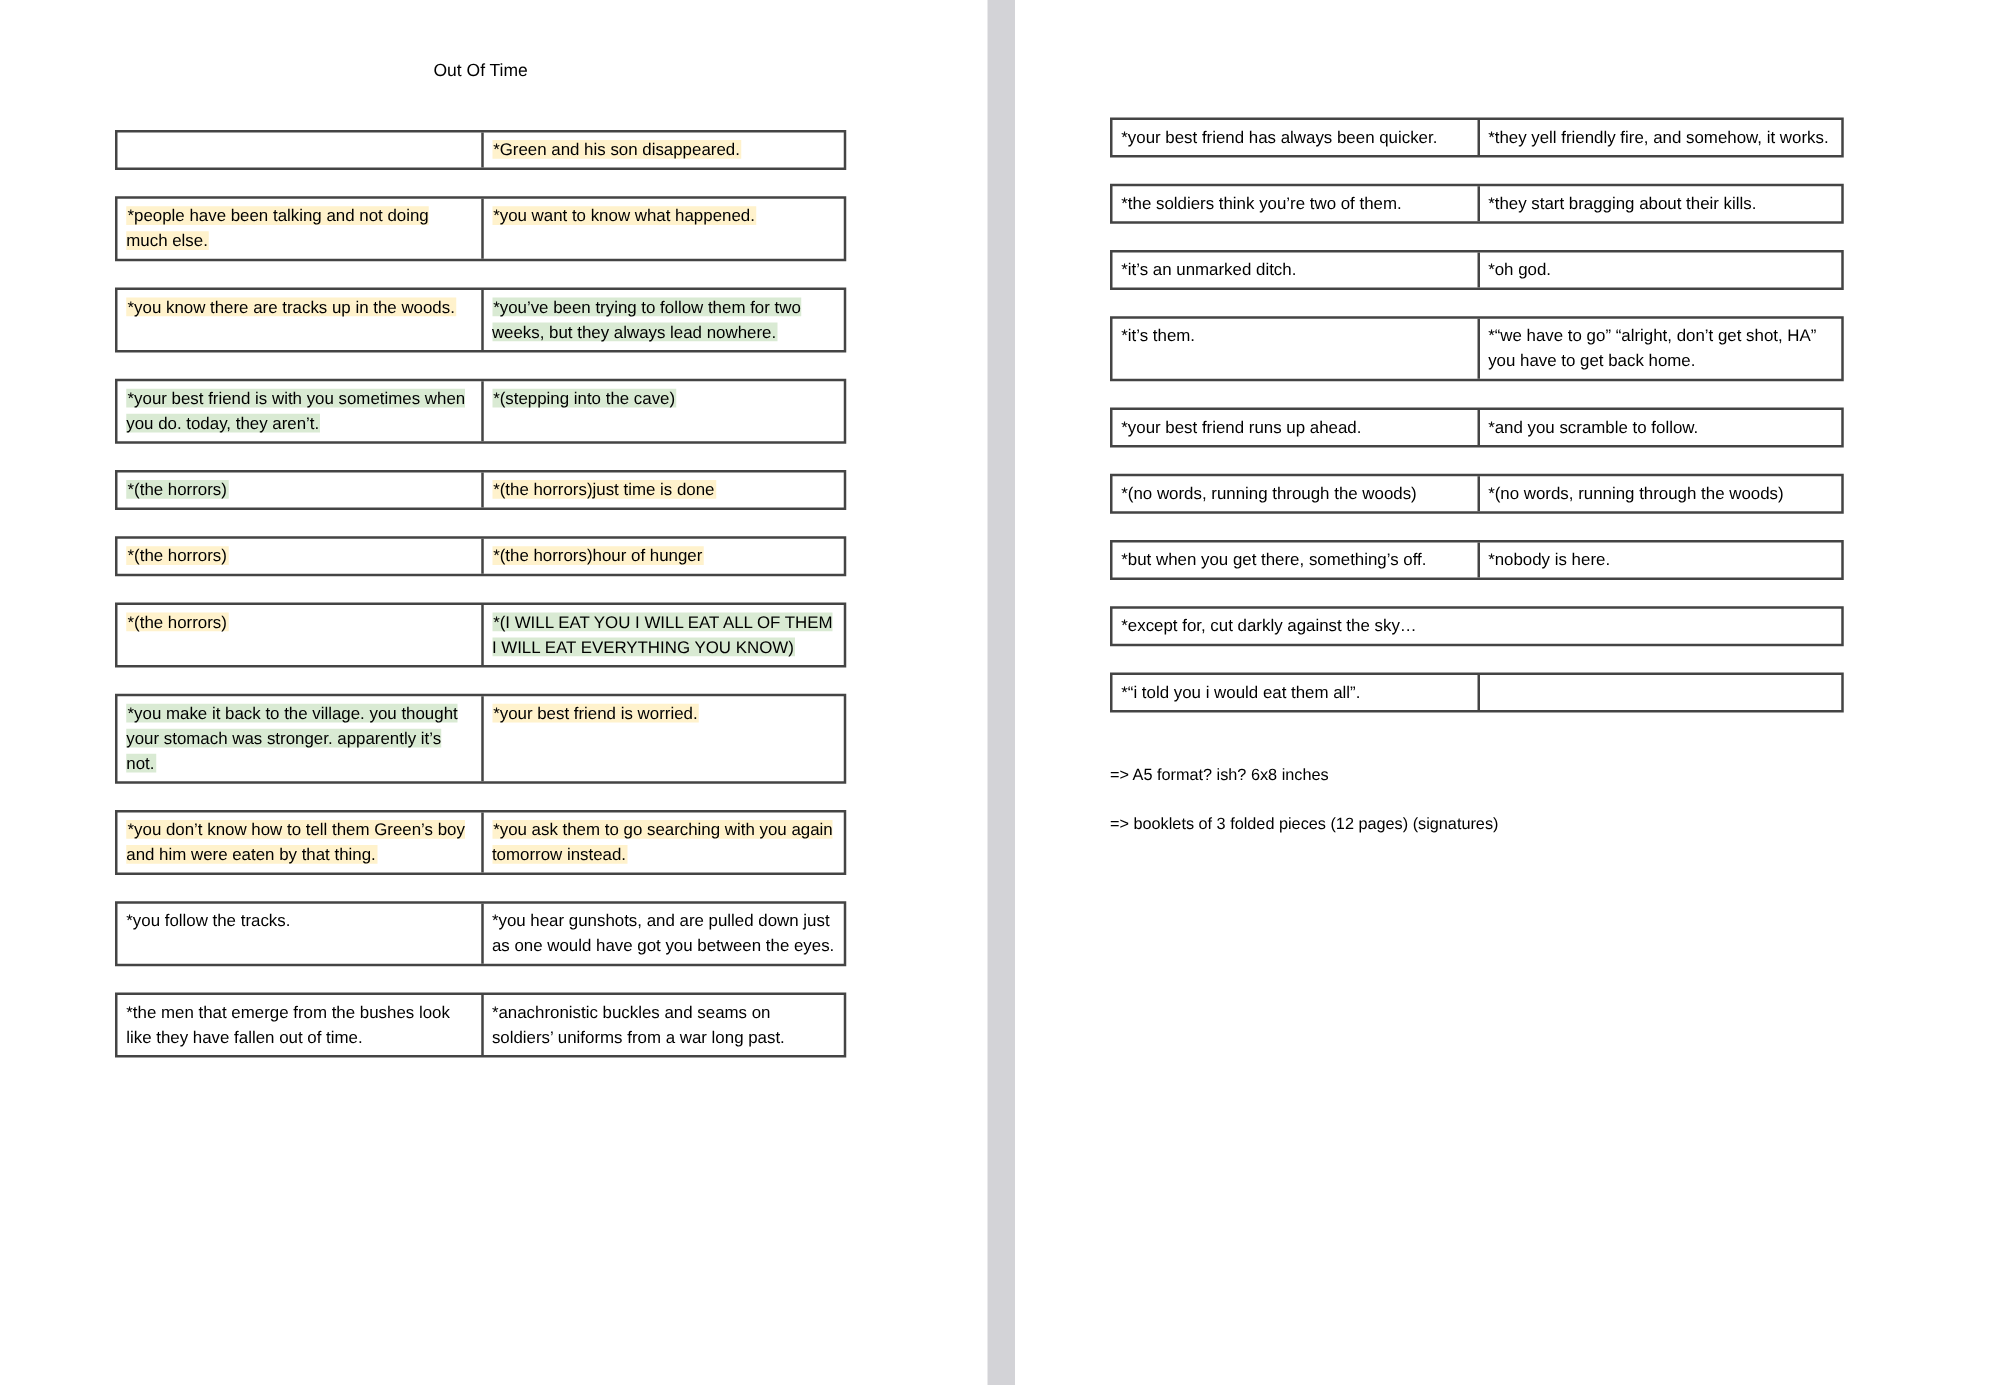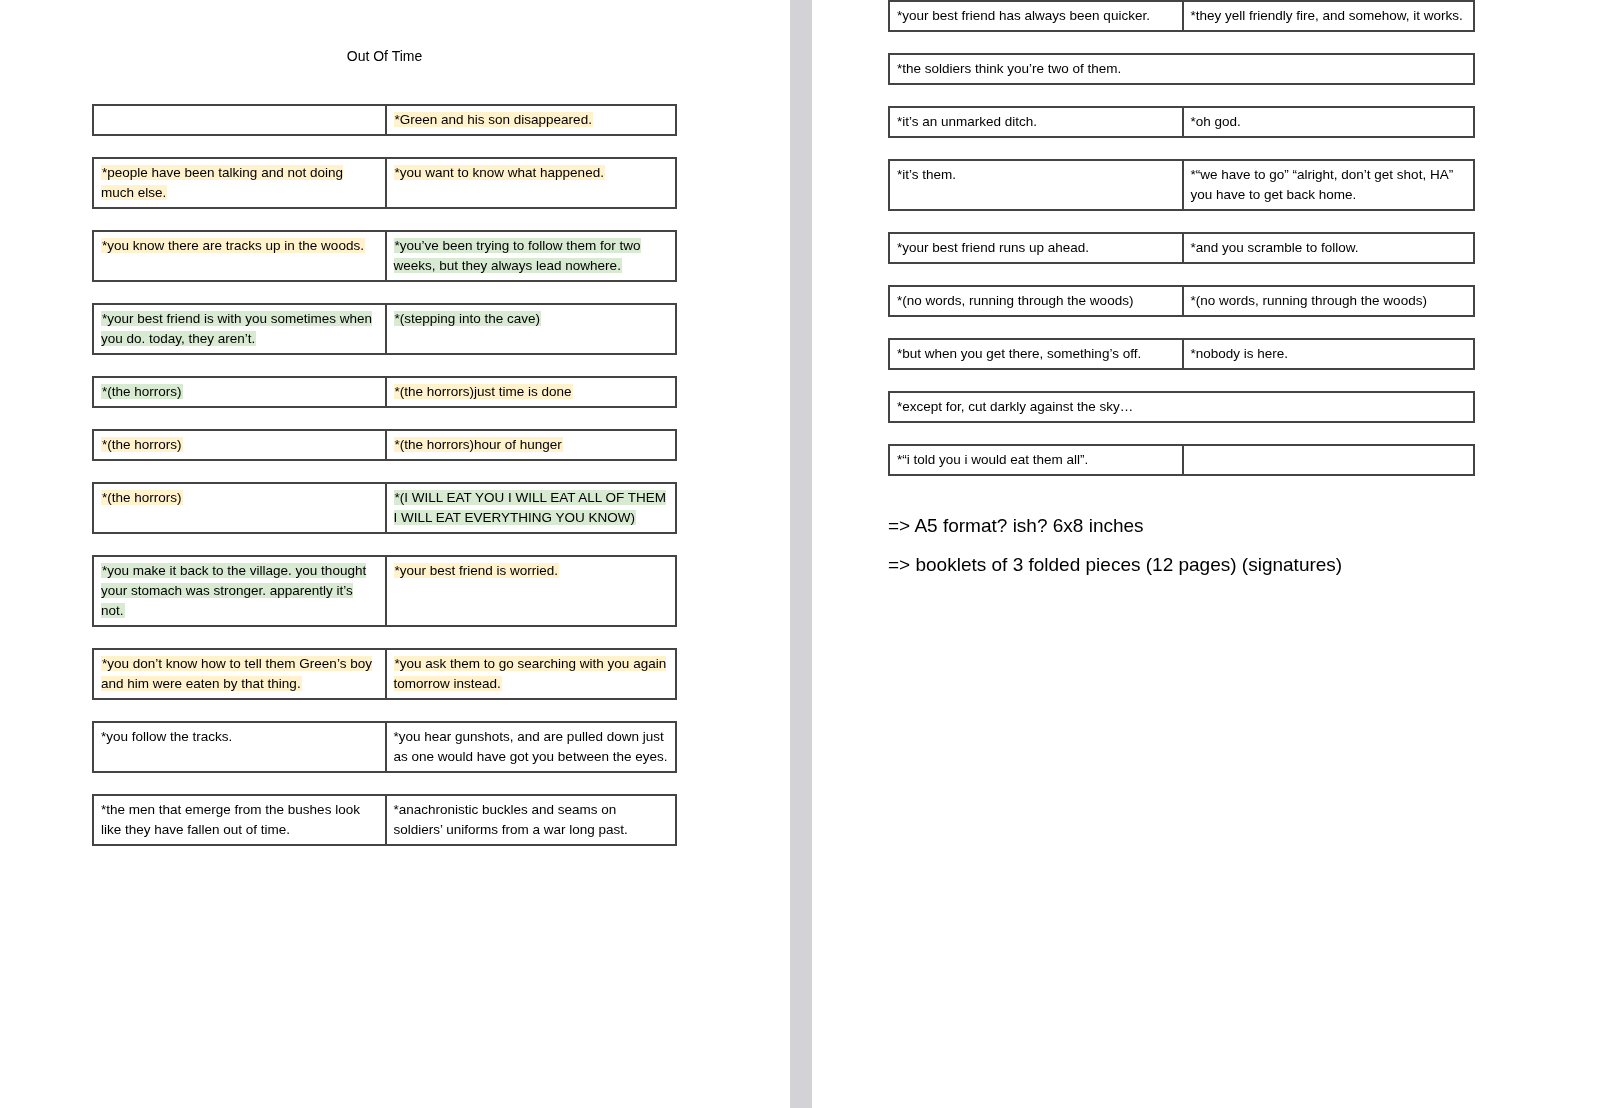--- a/index.html
+++ b/index.html
@@ -33,38 +33,38 @@
   }
   .page-left  { left: 92px;  width: 585px; }
   .page-right { left: 888px; width: 587px; }
   .doc-title {
     margin-top: 46px;
     text-align: center;
     font-size: 14px;
     line-height: 20px;
   }
   .rows-left  { margin-top: 38px; }
-  .rows-right { }
+  .rows-right { margin-top: 94px; }
   .row {
     display: flex;
     border: 2px solid var(--border);
     margin-bottom: 21px;
     background: #ffffff;
   }
   .cell {
     width: 50%;
     padding: 4px 7px;
     font-size: 13.5px;
     line-height: 20px;
     min-height: 28px;
   }
   .cell + .cell { border-left: 2px solid var(--border); }
   .hl-yellow { background: var(--yellow); padding: 0 1px; }
   .hl-green  { background: var(--green);  padding: 0 1px; }
-  .notes { margin-top: 40px; font-size: 19px; line-height: 20px; }
+  .notes { margin-top: 40px; font-size: 13px; line-height: 20px; }
   .note + .note { margin-top: 19px; }
 </style>
 </head>
 <body>
 
 <div class="gutter"></div>
 
 <div class="page page-left">
   <div class="doc-title">Out Of Time</div>
   <div class="rows-left" id="left-table">
@@ -116,20 +116,21 @@
 </div>
 
 <div class="page page-right">
   <div class="rows-right" id="right-table">
       <div class="row">
         <div class="cell"><span>*your best friend has always been quicker.</span></div>
         <div class="cell"><span>*they yell friendly fire, and somehow, it works.</span></div>
       </div>
       <div class="row">
         <div class="cell"><span>*the soldiers think you’re two of them.</span></div>
+        <div class="cell"><span>*they start bragging about their kills.</span></div>
       </div>
       <div class="row">
         <div class="cell"><span>*it’s an unmarked ditch.</span></div>
         <div class="cell"><span>*oh god.</span></div>
       </div>
       <div class="row">
         <div class="cell"><span>*it’s them.</span></div>
         <div class="cell"><span>*“we have to go” “alright, don’t get shot, HA” you have to get back home.</span></div>
       </div>
       <div class="row">

